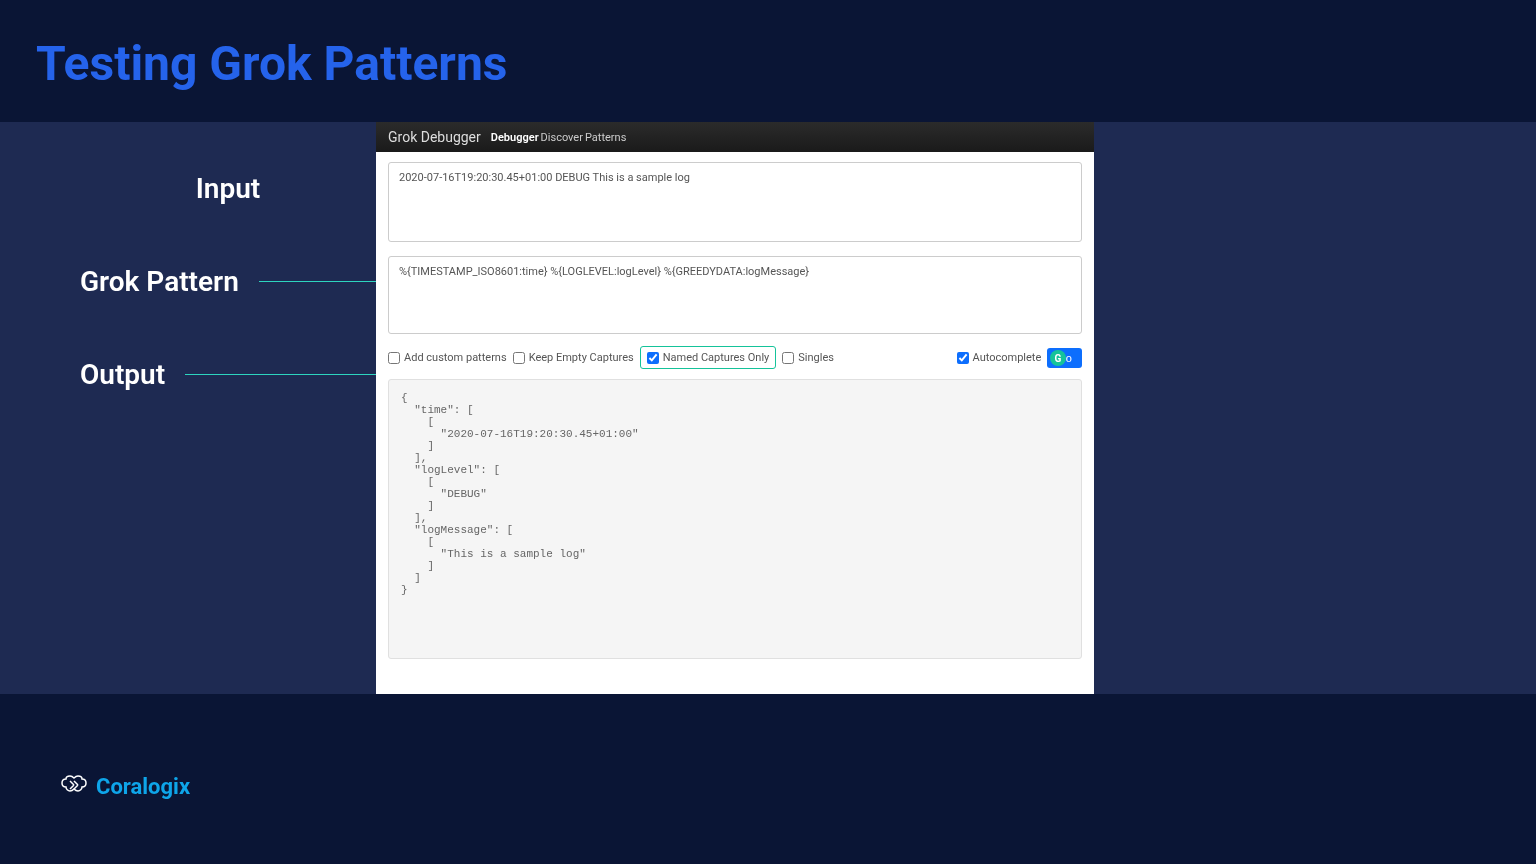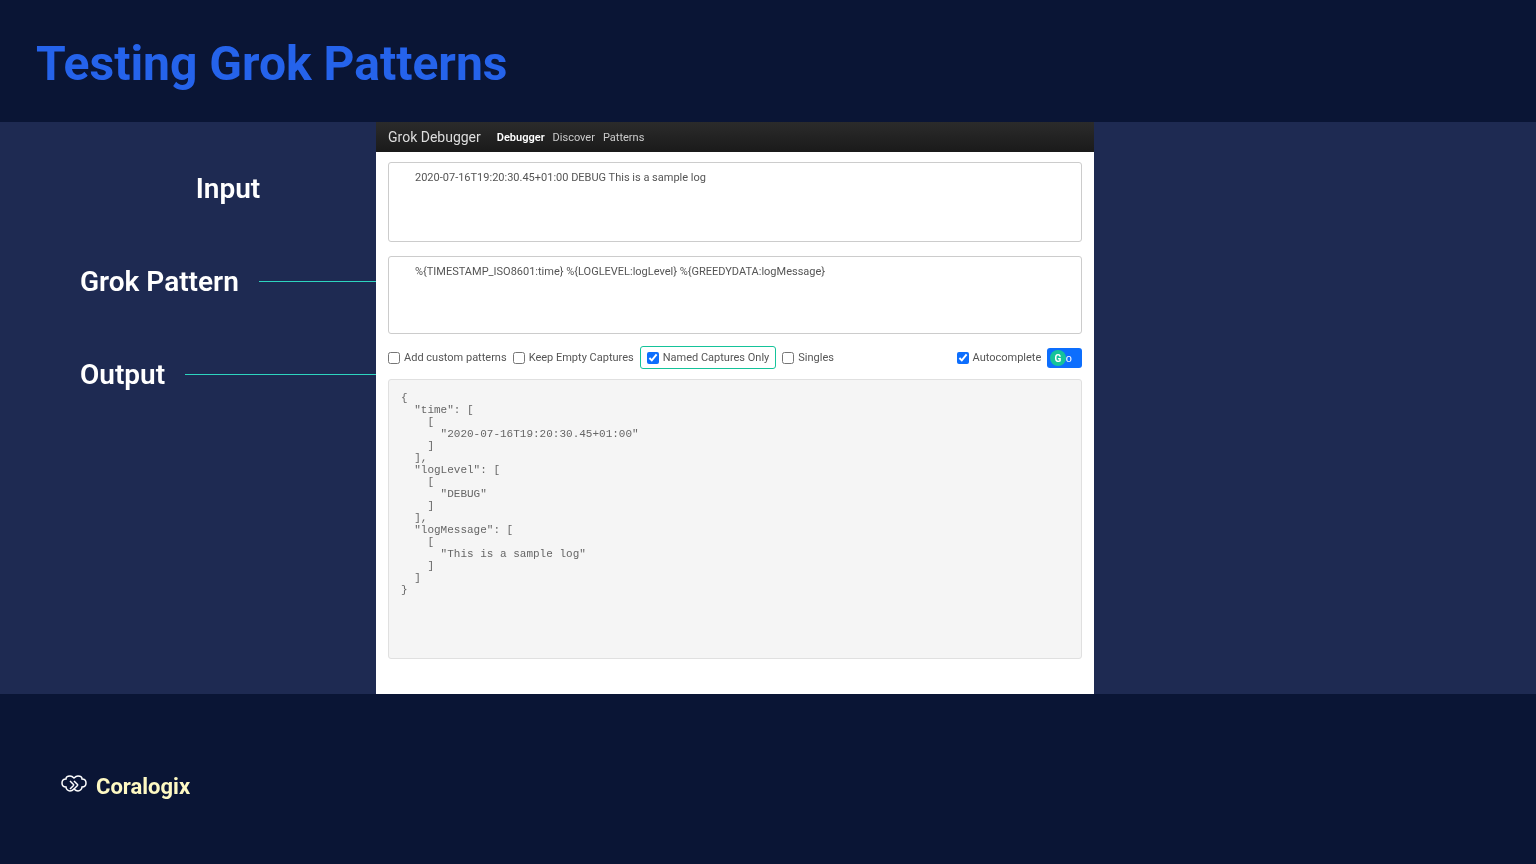--- a/index.html
+++ b/index.html
@@ -52,21 +52,21 @@
   width: 718px;
   background: #fff;
   position: relative;
 }
 .app-navbar {
   background: linear-gradient(to bottom, #2b2b2b, #1a1a1a);
   height: 30px;
   display: flex;
   align-items: center;
   padding: 0 12px;
-  gap: 8px;
+  gap: 2px;
 }
 .nav-brand {
   color: #ddd;
   font-size: 14px;
   font-weight: 400;
   margin-right: 8px;
 }
 .nav-tab {
   color: #ccc;
   font-size: 11px;
@@ -76,21 +76,21 @@
   color: #fff;
   font-weight: 600;
 }
 .app-body {
   padding: 10px 12px;
 }
 .text-input {
   width: 100%;
   border: 1px solid #ccc;
   border-radius: 3px;
-  padding: 8px 26px;
+  padding: 8px 10px;
   font-size: 11px;
   color: #555;
   font-family: inherit;
   resize: none;
   position: relative;
 }
 .input-box {
   height: 80px;
   margin-bottom: 10px;
 }
@@ -171,21 +171,21 @@
   height: 155px;
   background: #0a1535;
   display: flex;
   align-items: center;
   padding-left: 60px;
 }
 .logo {
   display: flex;
   align-items: center;
   gap: 8px;
-  color: #fef9c3;
+  color: #0ea5e9;
 }
 .logo-icon {
   width: 28px;
   height: 24px;
 }
 .logo-text {
   font-size: 22px;
   font-weight: 700;
 }
 </style>

